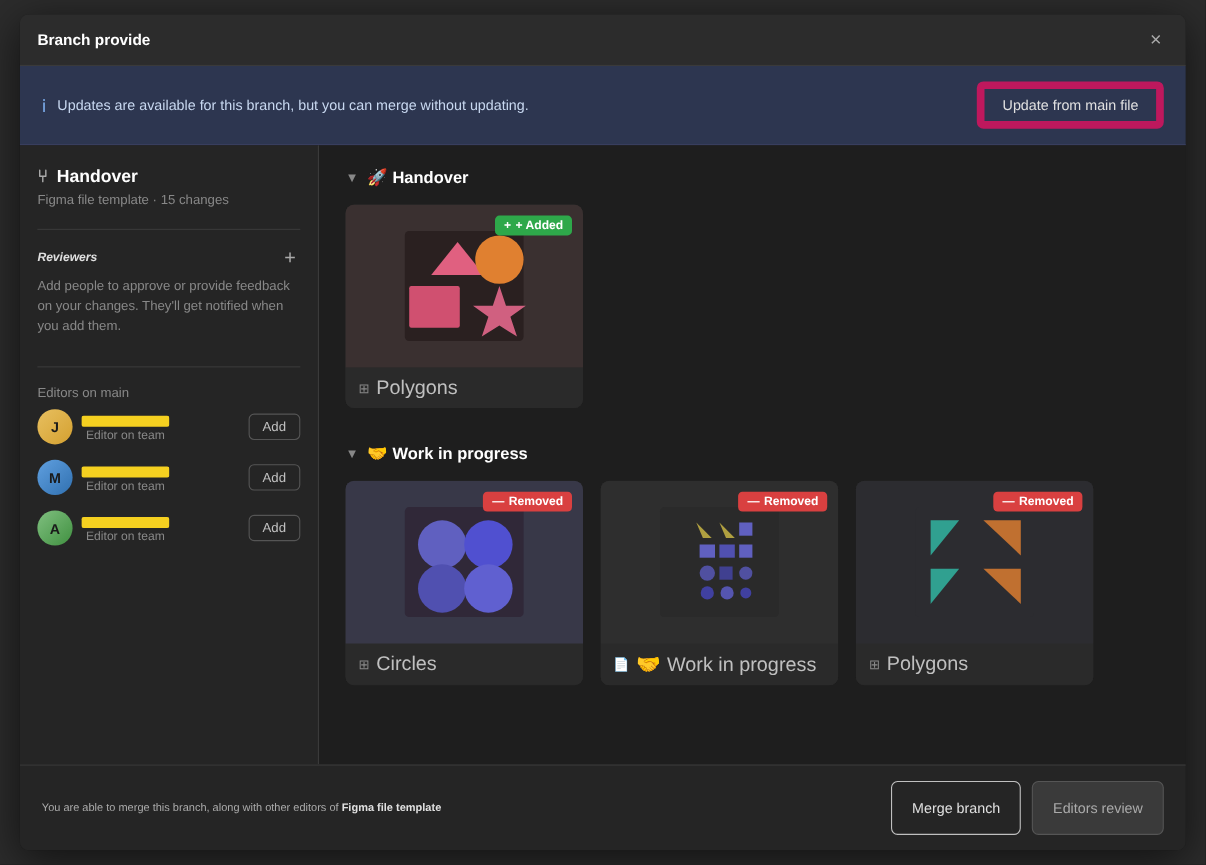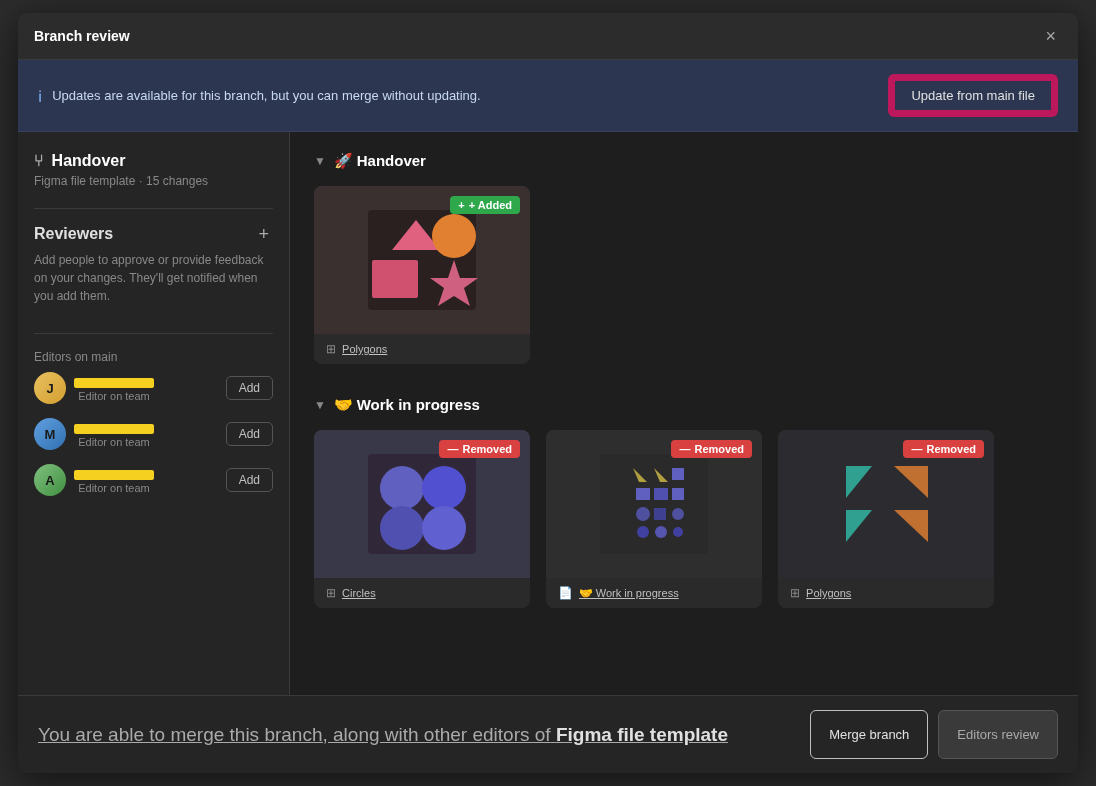--- a/index.html
+++ b/index.html
@@ -128,23 +128,24 @@
       padding-top: 16px;
       margin-bottom: 12px;
     }
     .reviewers-header {
       display: flex;
       align-items: center;
       justify-content: space-between;
       margin-bottom: 8px;
     }
     .reviewers-label {
-      font-size: 16px;
+      font-size: 11px;
       font-weight: 600;
       color: #e0e0e0;
+      font-style: italic;
     }
     .add-reviewer-btn {
       background: none;
       border: none;
       color: #aaa;
       cursor: pointer;
       font-size: 18px;
       line-height: 1;
       padding: 0 4px;
     }
@@ -282,23 +283,22 @@
       display: flex;
       align-items: center;
       gap: 6px;
       background: #2a2a2a;
     }
     .frame-icon {
       font-size: 12px;
       color: #888;
     }
     .card-name {
-      font-size: 11px;
+      font-size: 18px;
       color: #c0c0c0;
-      text-decoration: underline;
     }
 
     
     .polygons-thumb {
       background: #3a3030;
     }
 
     
     .circles-thumb {
       background: #383848;
@@ -308,23 +308,22 @@
     .modal-footer {
       display: flex;
       align-items: center;
       justify-content: space-between;
       padding: 14px 20px;
       background: #252525;
       border-top: 1px solid #3a3a3a;
       flex-shrink: 0;
     }
     .footer-text {
-      font-size: 19px;
+      font-size: 10px;
       color: #aaa;
-      text-decoration: underline;
     }
     .footer-text strong {
       color: #e0e0e0;
     }
     .footer-buttons {
       display: flex;
       gap: 10px;
     }
     .merge-btn {
       background: transparent;
@@ -345,21 +344,21 @@
       cursor: pointer;
       font-size: 13px;
     }
   </style>
 </head>
 <body>
 
 <div class="modal-overlay">
 
   <div class="modal-header">
-    <span class="modal-title">Branch review</span>
+    <span class="modal-title">Branch provide</span>
     <button class="close-btn">×</button>
   </div>
 
   <div class="update-banner">
     <div class="banner-left">
       <span class="info-icon">ℹ</span>
       <span class="banner-text">Updates are available for this branch, but you can merge without updating.</span>
     </div>
     <button class="update-btn">Update from main file</button>
   </div>

